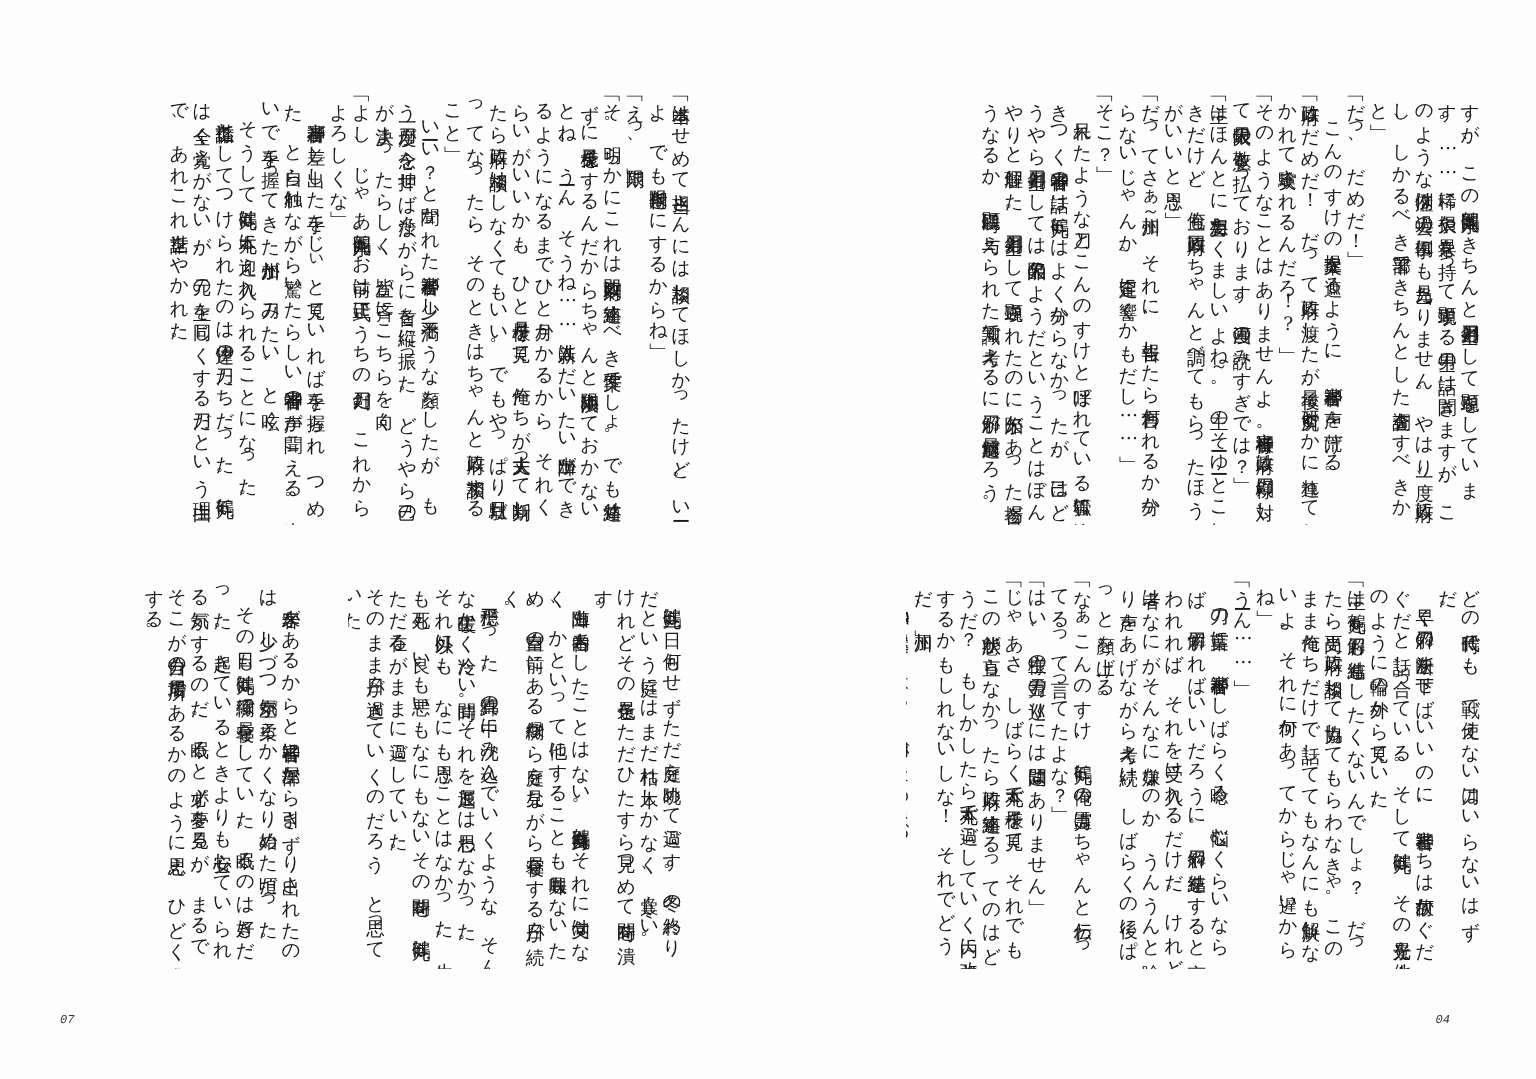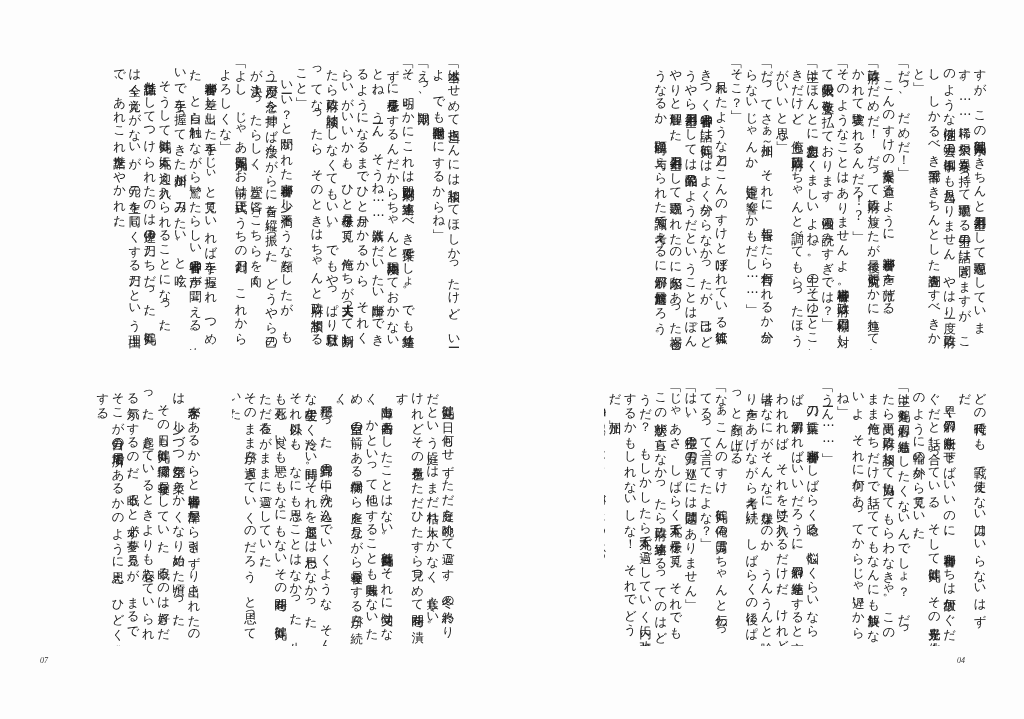--- a/index.html
+++ b/index.html
@@ -56,22 +56,22 @@
   .r-top    { left: 92px;  top: 60px;  width: 384px; height: 290px; }
   .r-bottom { left: 92px;  top: 384px; width: 384px; height: 262px; }
 
   
   .l-top    { left: 22px;  top: 60px;  width: 440px; height: 290px; }
   .l-bottom-a { left: 232px; top: 384px; width: 224px; height: 262px; }
   .l-bottom-b { left: 22px;  top: 384px; width: 180px; height: 262px; }
 
   .folio {
     position: absolute;
-    top: 656px;
-    font-family: Liberation Serif, serif;
+    top: 676px;
+    font-family: Liberation Mono, monospace;
     font-size: 8px;
     color: #333;
     font-style: italic;
   }
   .folio.left  { left: 40px; }
   .folio.right { left: 445px; }
 </style>
 </head>
 <body>
 

